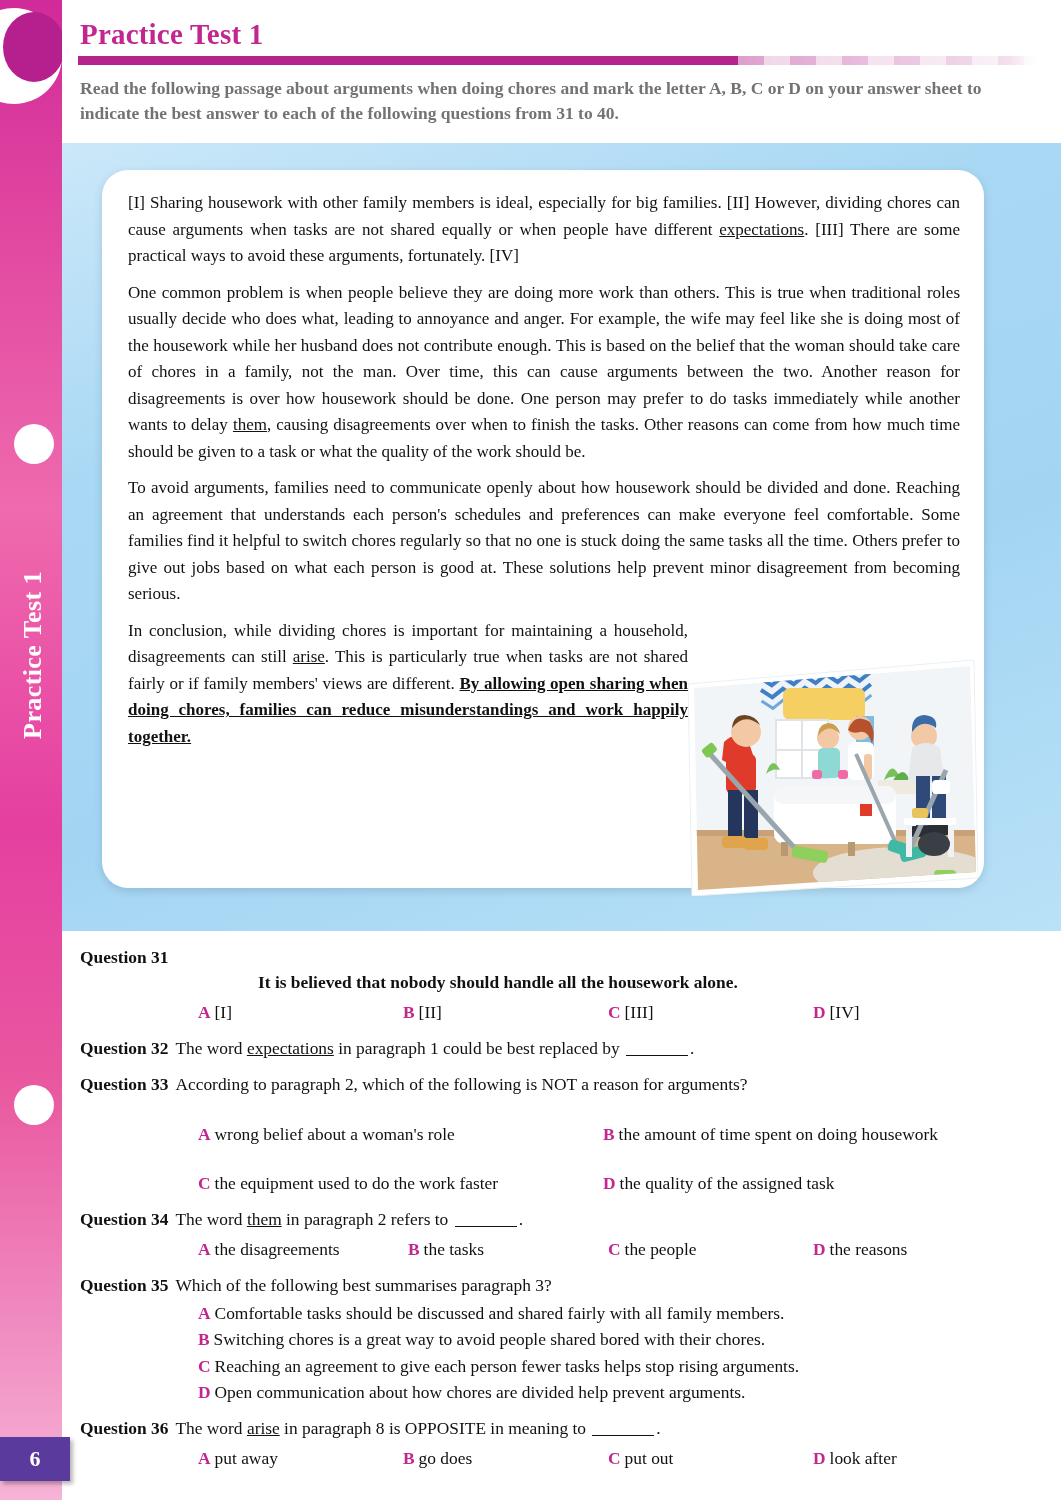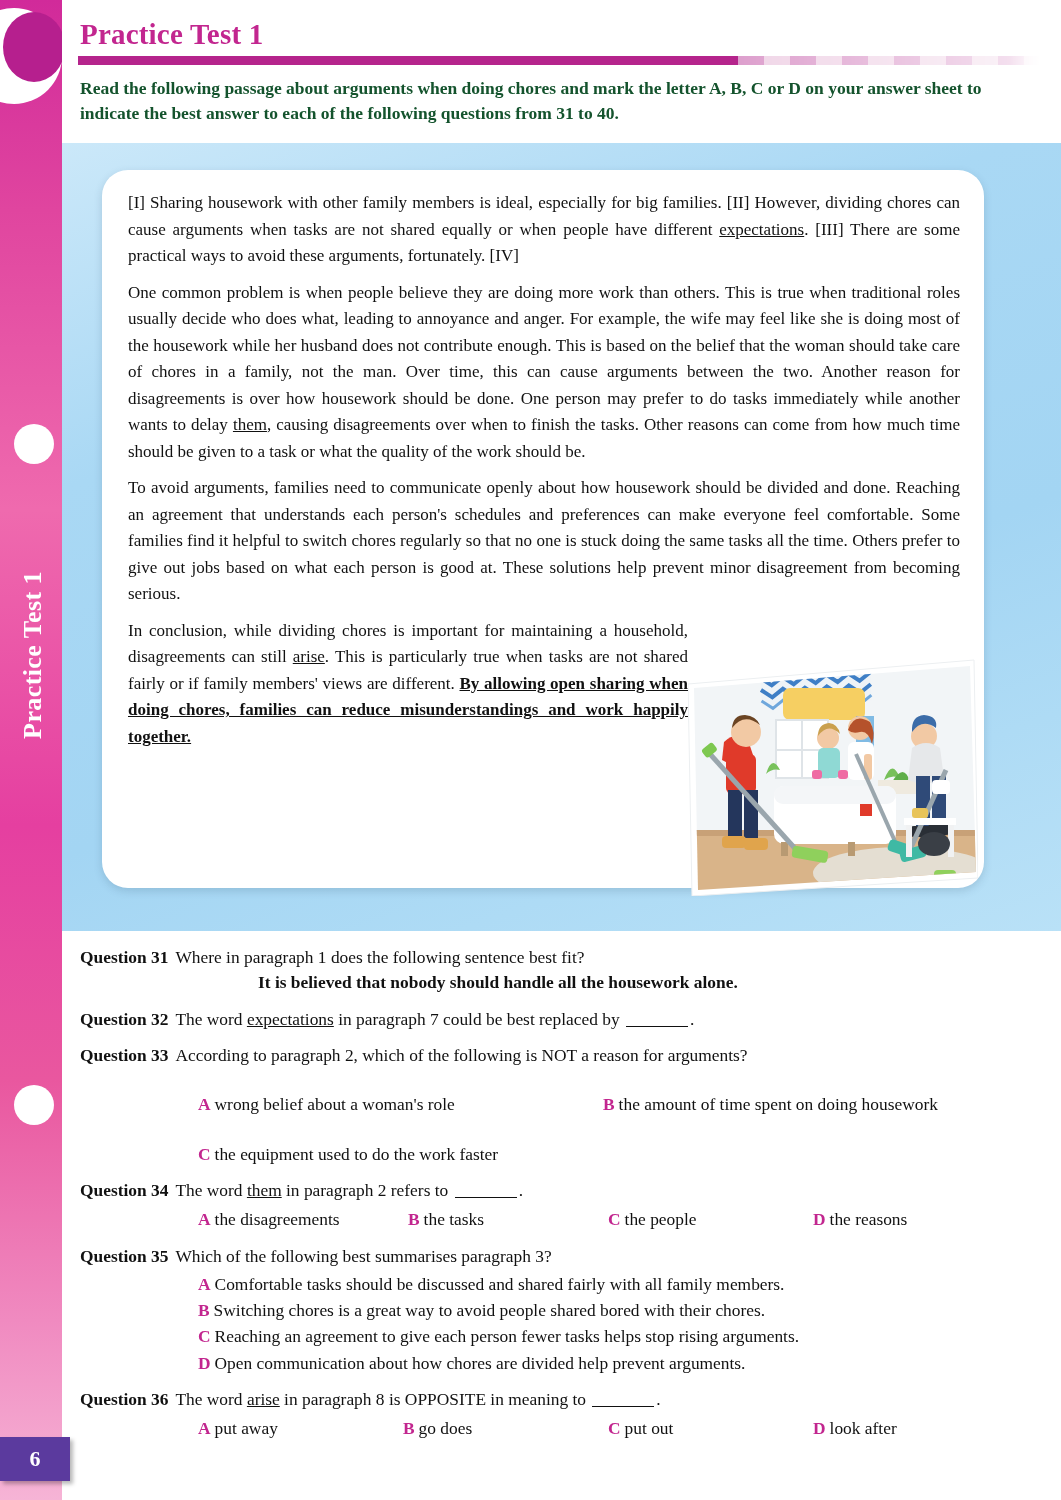--- a/index.html
+++ b/index.html
@@ -138,21 +138,21 @@
   }
 
   .instruction {
     position: absolute;
     left: 80px;
     top: 76px;
     width: 965px;
     font-size: 17.5px;
     font-weight: bold;
     line-height: 1.42;
-    color: #14532d;
+    color: #737373;
   }
 
   
   .blue-panel {
     position: absolute;
     left: 62px;
     top: 143px;
     width: 999px;
     height: 788px;
     background: linear-gradient(160deg,
@@ -406,43 +406,49 @@
     </g>
     <polygon points="0,26 286,2 290,220 4,238" fill="none" stroke="#eceff1" stroke-width="1"></polygon>
   </svg>
 </div>
 
 <div class="questions">
 
   <div class="q-block">
     <div class="q-head">
       <span class="q-label">Question 31</span>
-      <span class="q-text">Where in paragraph 1 does the following sentence best fit?</span>
     </div>
     <div class="q-insert">It is believed that nobody should handle all the housework alone.</div>
+    <div class="opts-row opts-4col">
+      <span class="opt"><span class="opt-letter">A</span><span>[I]</span></span>
+      <span class="opt"><span class="opt-letter">B</span><span>[II]</span></span>
+      <span class="opt"><span class="opt-letter">C</span><span>[III]</span></span>
+      <span class="opt"><span class="opt-letter">D</span><span>[IV]</span></span>
+    </div>
   </div>
 
   <div class="q-block">
     <div class="q-head">
       <span class="q-label">Question 32</span>
-      <span class="q-text"><span>The word </span><span class="underline-word">expectations</span><span> in paragraph 7 could be best replaced by </span><span class="blank"></span><span>.</span></span>
+      <span class="q-text"><span>The word </span><span class="underline-word">expectations</span><span> in paragraph 1 could be best replaced by </span><span class="blank"></span><span>.</span></span>
     </div>
   </div>
 
   <div class="q-block">
     <div class="q-head">
       <span class="q-label">Question 33</span>
       <span class="q-text">According to paragraph 2, which of the following is NOT a reason for arguments?</span>
     </div>
     <div class="opts-row opts-2col">
       <span class="opt"><span class="opt-letter">A</span><span>wrong belief about a woman's role</span></span>
       <span class="opt"><span class="opt-letter">B</span><span>the amount of time spent on doing housework</span></span>
     </div>
     <div class="opts-row opts-2col">
       <span class="opt"><span class="opt-letter">C</span><span>the equipment used to do the work faster</span></span>
+      <span class="opt"><span class="opt-letter">D</span><span>the quality of the assigned task</span></span>
     </div>
   </div>
 
   <div class="q-block">
     <div class="q-head">
       <span class="q-label">Question 34</span>
       <span class="q-text"><span>The word </span><span class="underline-word">them</span><span> in paragraph 2 refers to </span><span class="blank"></span><span>.</span></span>
     </div>
     <div class="opts-row q34row">
       <span class="opt"><span class="opt-letter">A</span><span>the disagreements</span></span>

